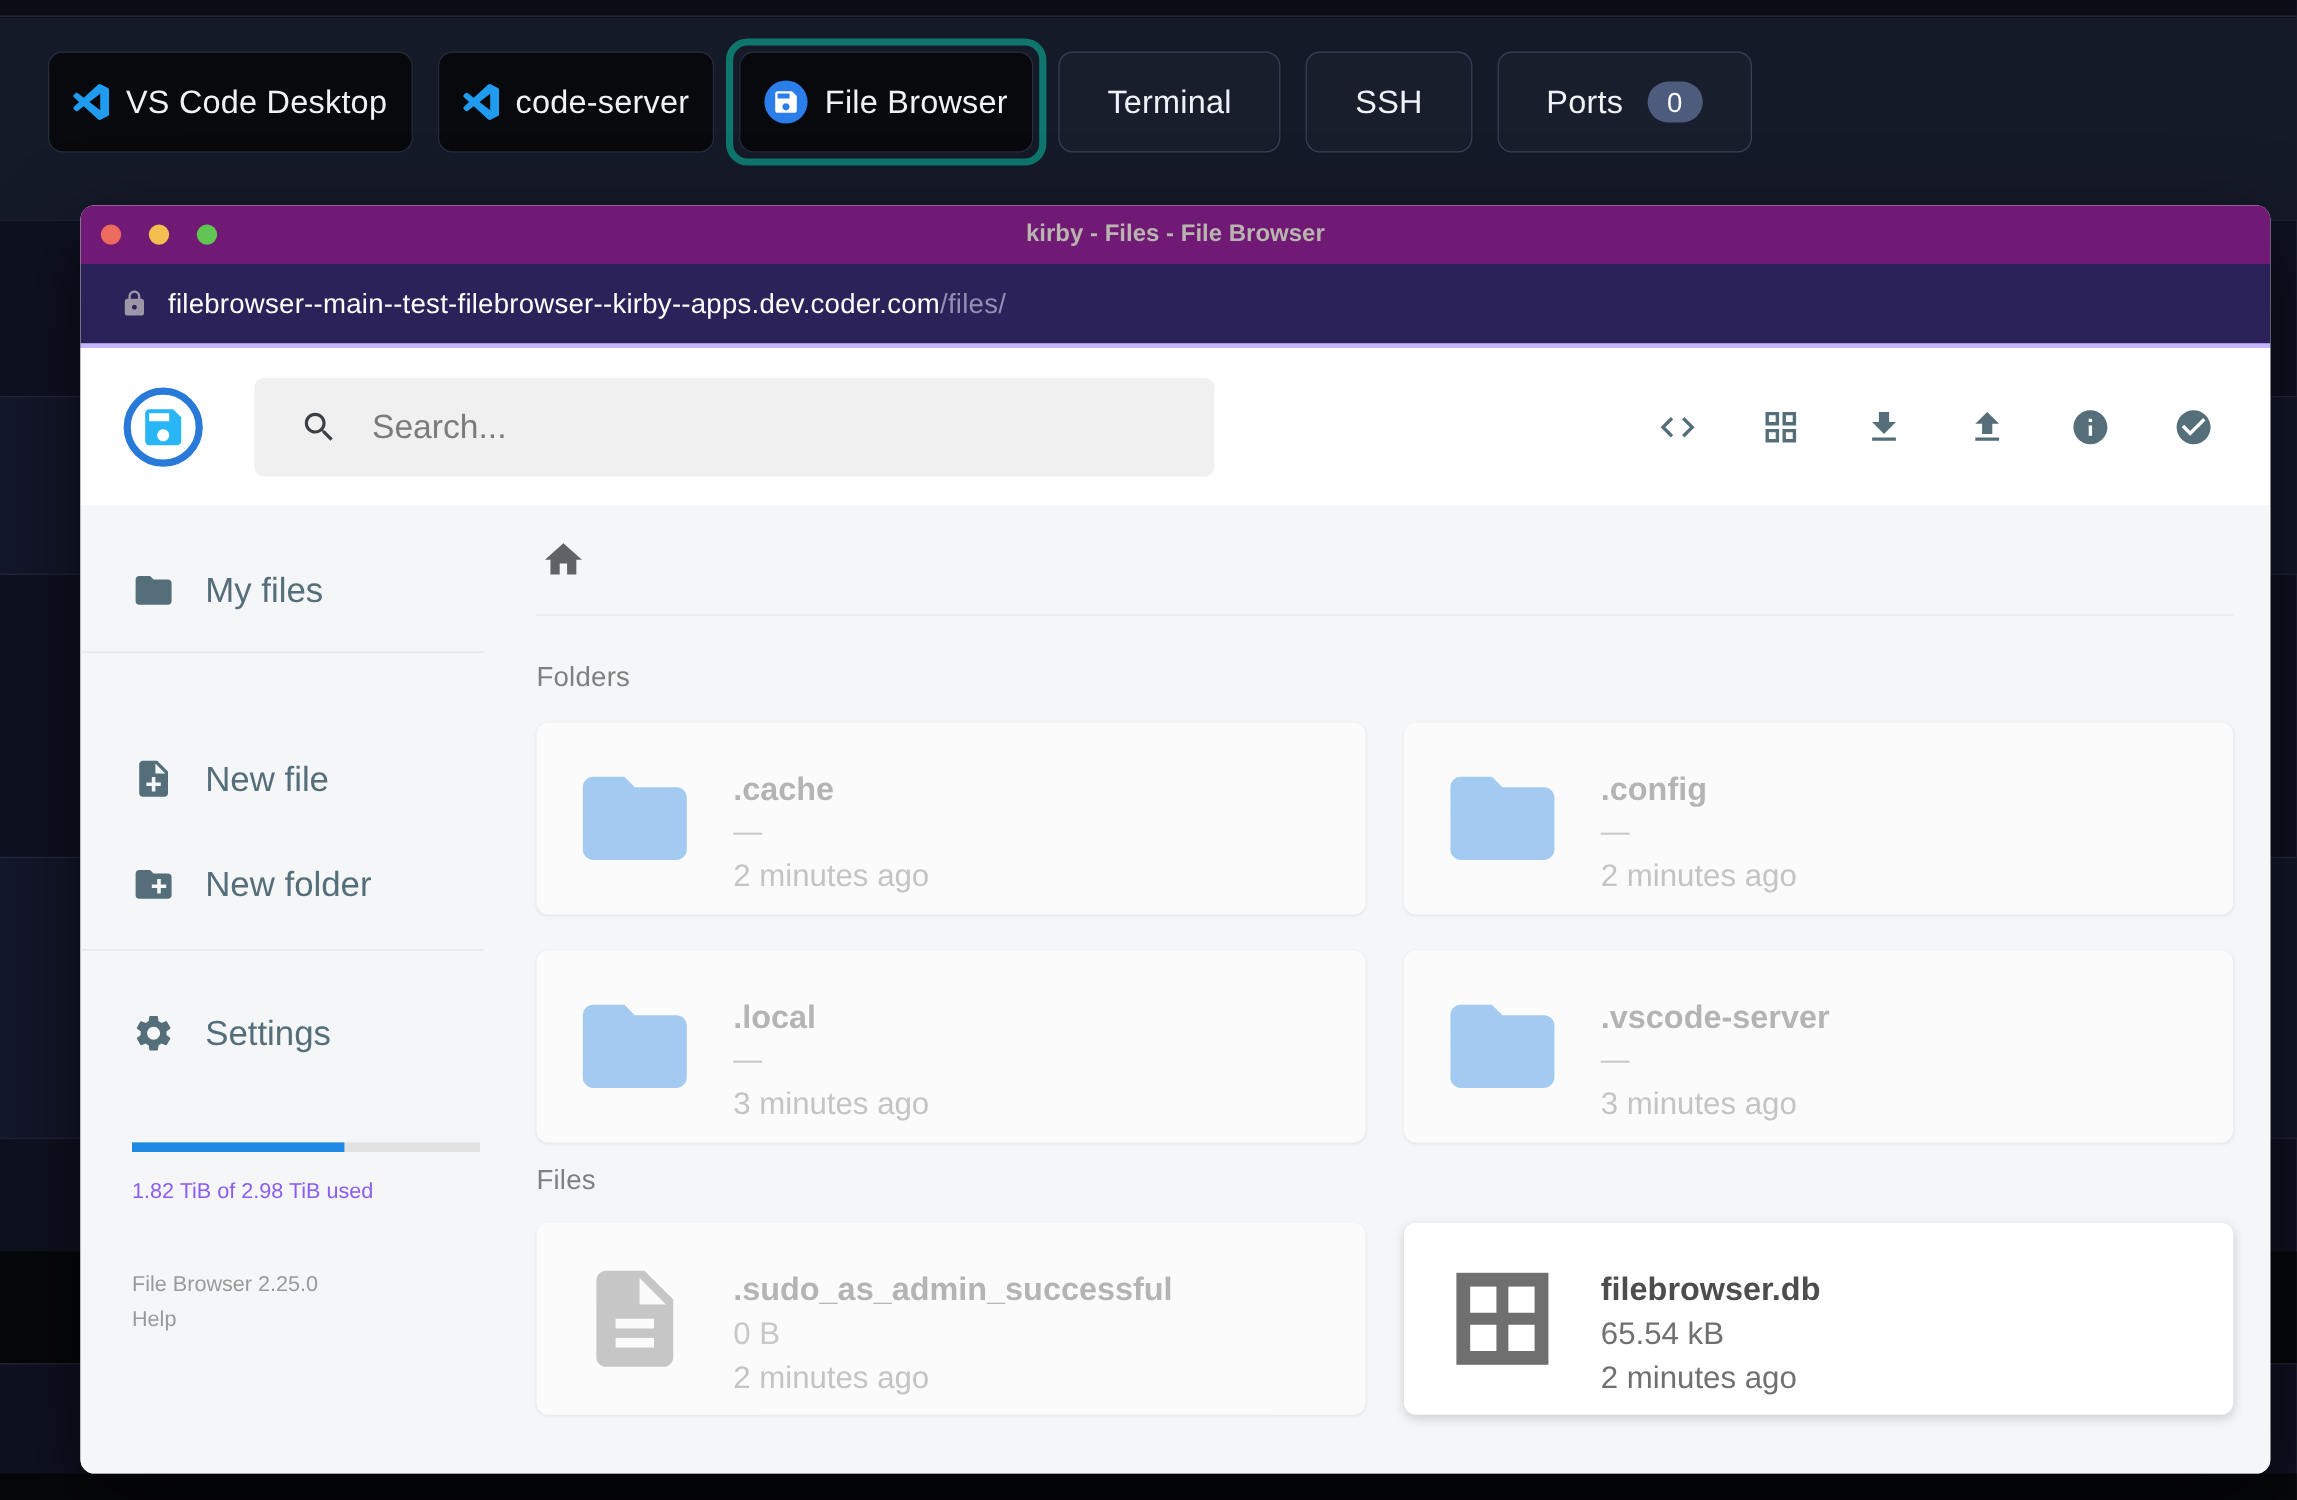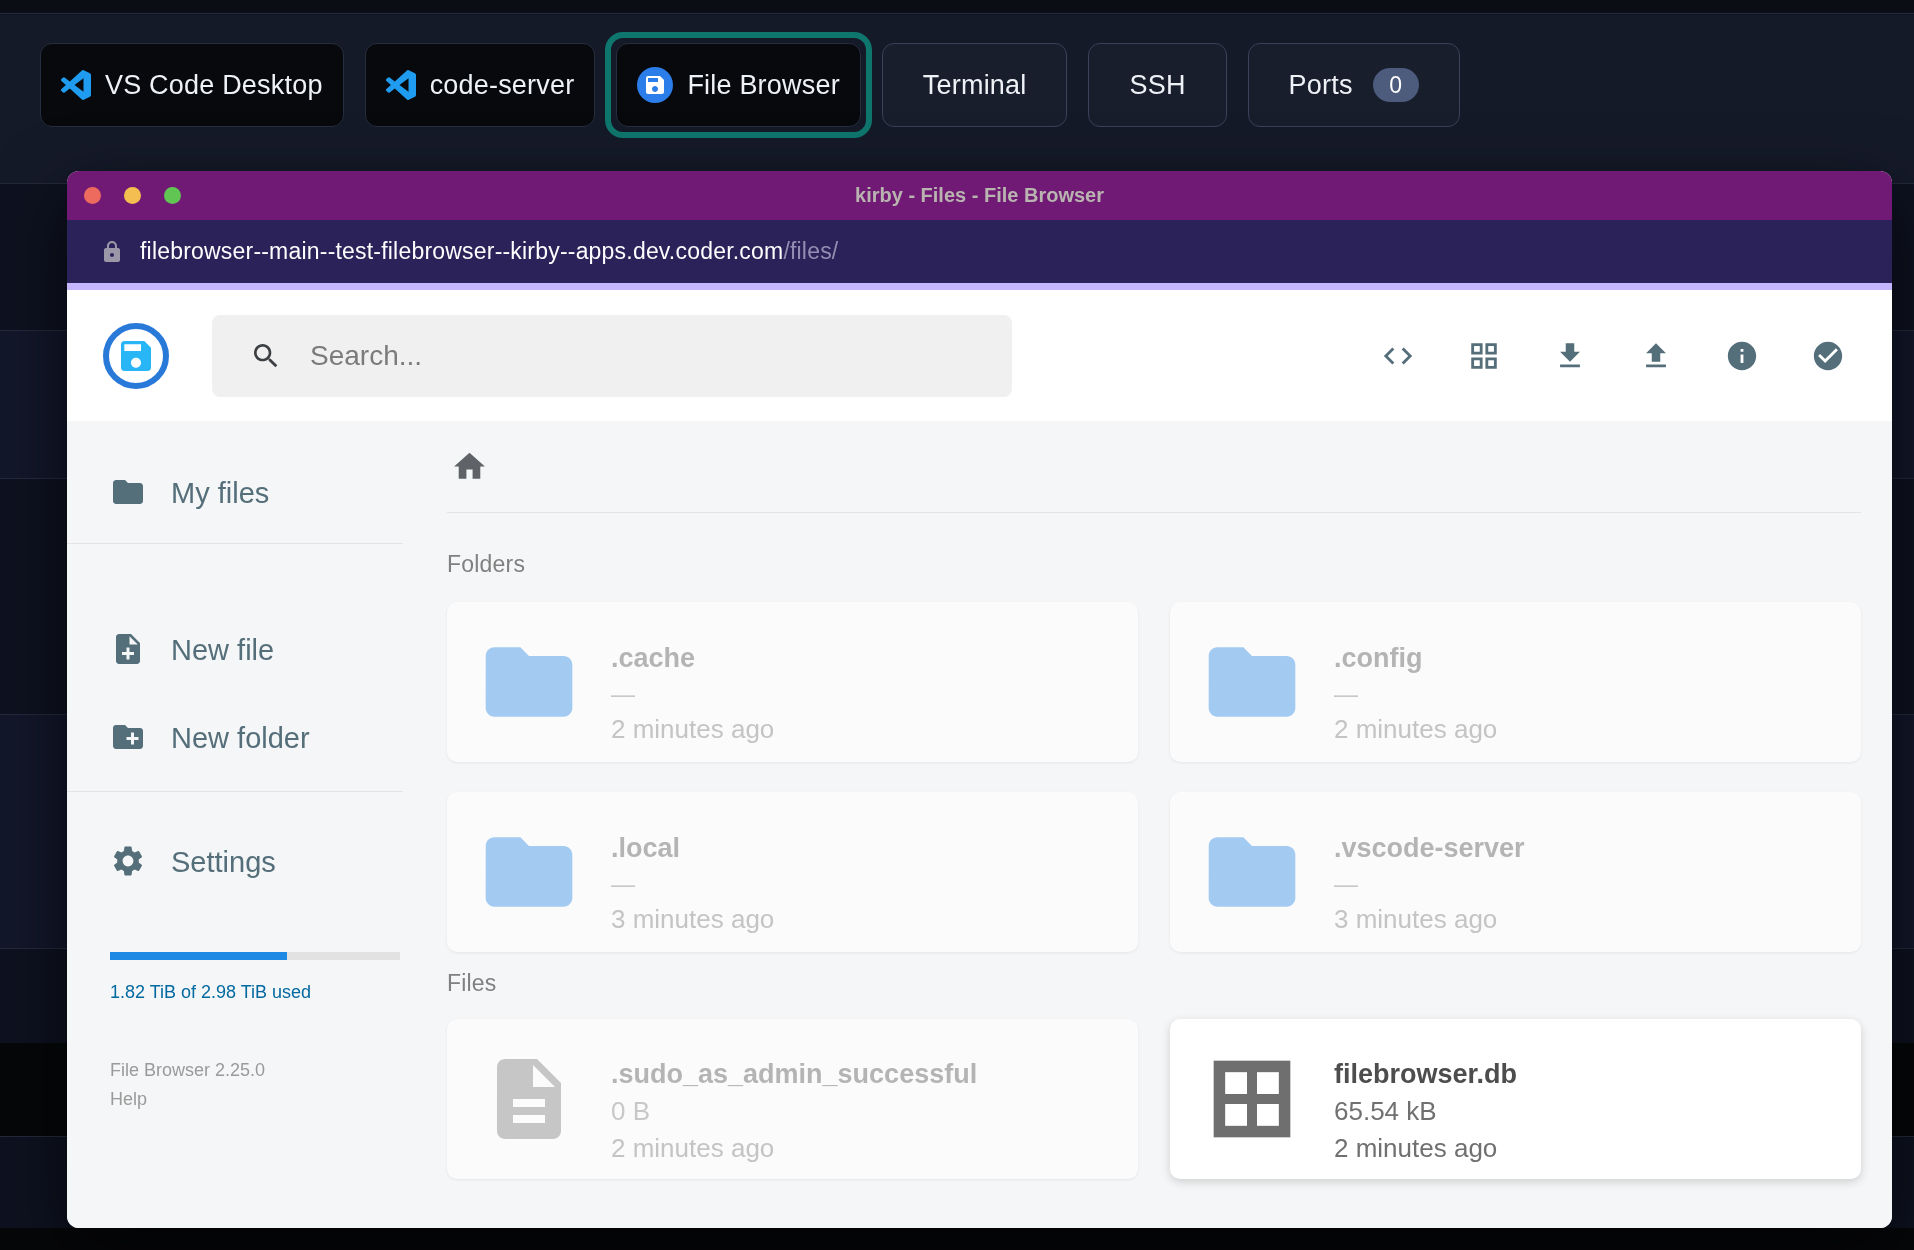--- a/index.html
+++ b/index.html
@@ -27,21 +27,21 @@
 
   
   .window { position:absolute; left:67px; top:171px; width:1825px; height:1057px; border-radius:12px; overflow:hidden; box-shadow:0 24px 70px rgba(0,0,0,.6); background:#fff; }
 
   .titlebar { height:49px; background:#701a75; position:relative; display:flex; align-items:center; justify-content:center; }
   .lights { position:absolute; left:17px; top:0; height:100%; display:flex; align-items:center; gap:23px; }
   .light { width:17px; height:17px; border-radius:50%; }
   .light.red { background:#ed6a5e; } .light.yel { background:#f4bf50; } .light.grn { background:#61c554; }
   .win-title { color:#b9b4b0; font-size:20px; font-weight:700; }
 
-  .urlbar { height:70px; background:#2a2259; border-bottom:7px solid #c4b5fd; display:flex; align-items:center; padding-left:33px; gap:16px; }
+  .urlbar { height:70px; background:#2a2259; border-bottom:4px solid #c4b5fd; display:flex; align-items:center; padding-left:33px; gap:16px; }
   .lock-ic { width:24px; height:24px; }
   .url-text { font-size:23px; color:#fdfdfe; letter-spacing:.2px; }
   .url-text .path { color:#948eb2; }
 
   
   .appheader { height:131px; background:#fff; display:flex; align-items:center; }
   .logo { width:66px; height:66px; margin-left:36px; border-radius:50%; background:#fff; border:6px solid #2979d9; display:flex; align-items:center; justify-content:center; flex:0 0 auto; cursor:pointer; }
   .logo svg { width:40px; height:40px; }
   .searchbox { width:800px; height:82px; margin-left:43px; background:#f0f0f1; border-radius:8px; display:flex; align-items:center; padding-left:38px; gap:28px; }
   .searchbox svg { width:32px; height:32px; flex:0 0 auto; }
@@ -54,21 +54,21 @@
   
   .content { display:flex; height:807px; background:#f5f6f7; }
 
   .sidebar { width:336px; flex:0 0 auto; padding-top:33px; }
   .side-item { height:56px; display:flex; align-items:flex-end; gap:25px; padding-left:43px; cursor:pointer; }
   .side-item svg { width:36px; height:36px; flex:0 0 auto; }
   .side-item span { font-size:29px; color:#546e7a; }
   .side-div { height:1px; background:#e4e4e4; }
   .progress { width:290px; height:8px; margin:73px 0 0 43px; background:#e2e2e2; }
   .progress .fill { height:100%; background:#1e88e5; }
-  .usage { margin:22px 0 0 43px; font-size:18px; color:#0369a1; }
+  .usage { margin:22px 0 0 43px; font-size:18px; color:#8b5cf6; }
   .version { margin:57px 0 0 43px; font-size:18px; color:#9a9a9a; }
   .help { margin:8px 0 0 43px; font-size:18px; color:#9a9a9a; cursor:pointer; }
 
   .main { flex:1; }
   .breadcrumb { height:92px; margin:0 31px 0 44px; border-bottom:1px solid #e4e4e4; display:flex; align-items:center; }
   .home-btn { width:44px; height:44px; display:flex; align-items:center; justify-content:center; cursor:pointer; }
   .home-btn svg { width:37px; height:37px; }
 
   .sec-head { margin:38px 31px 0 44px; font-size:23px; font-weight:500; color:#808080; letter-spacing:.2px; }
   .sec-head.files { margin-top:18px; }

